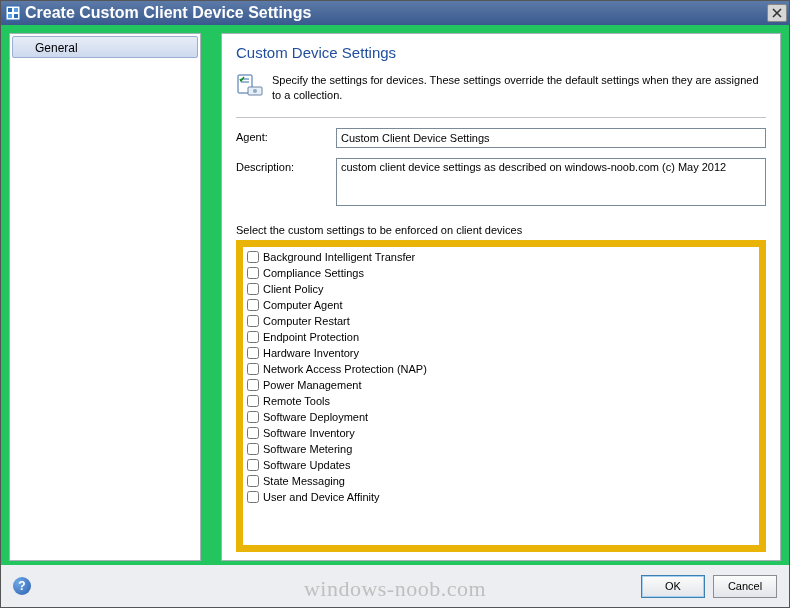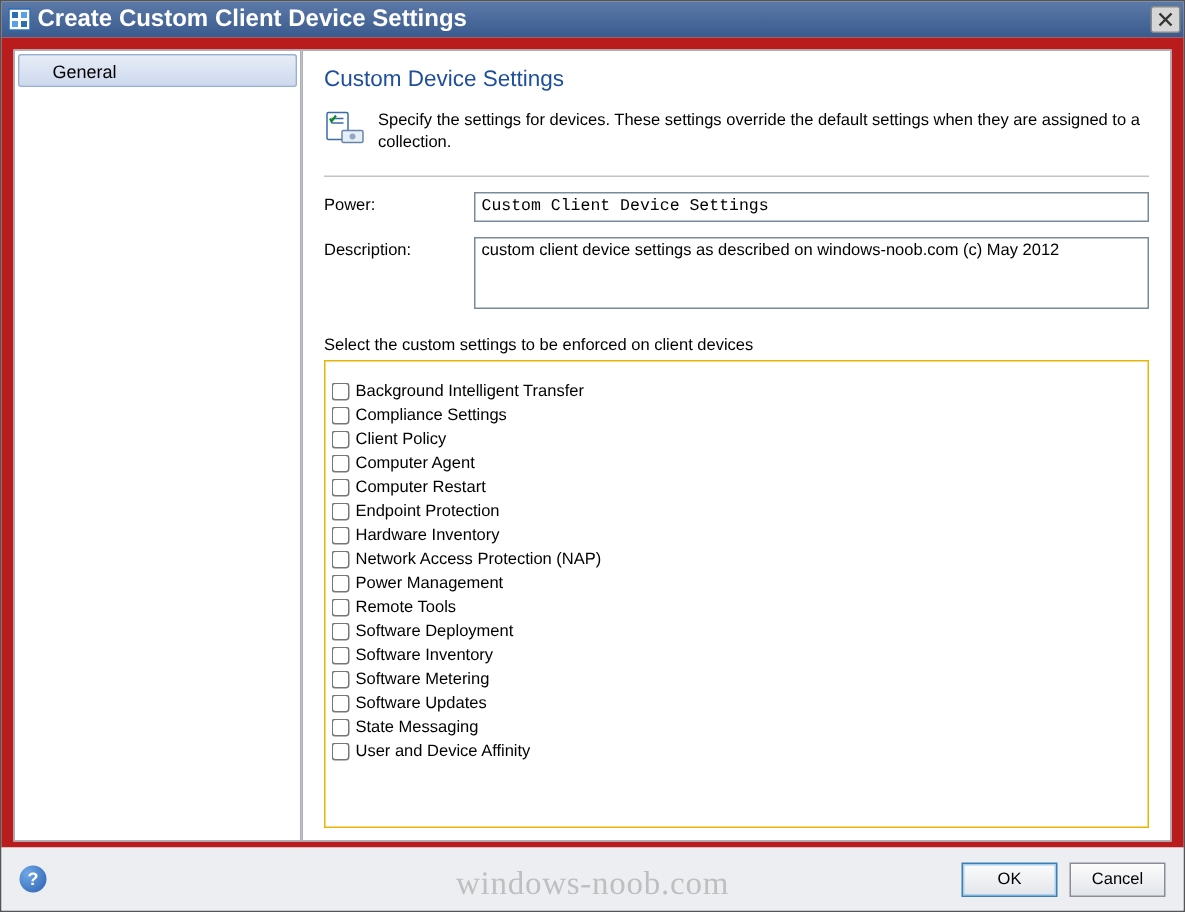--- a/index.html
+++ b/index.html
@@ -51,22 +51,22 @@
       font-family: Arial, sans-serif;
       font-size: 11px;
       font-weight: bold;
       color: #333;
       cursor: pointer;
     }
     .body-area {
       flex: 1;
       display: flex;
       padding: 8px 8px 4px 8px;
-      gap: 0;
-      background: #b91c1c;
+      gap: 20px;
+      background: #22c55e;
     }
     .sidebar {
       width: 192px;
       background: #fff;
       border: 1px solid #a8b0b8;
       display: flex;
       flex-direction: column;
     }
     .sidebar-item {
       height: 22px;
@@ -125,21 +125,21 @@
     .form-label {
       width: 100px;
       font-size: 11px;
       padding-top: 3px;
     }
     .text-input {
       flex: 1;
       height: 20px;
       border: 1px solid #7a8a99;
       padding: 1px 4px;
-      font-family: Liberation Mono, monospace;
+      font-family: Liberation Sans, sans-serif;
       font-size: 11px;
       background: #fff;
     }
     .desc-wrapper {
       flex: 1;
       position: relative;
       display: flex;
     }
     .textarea {
       flex: 1;
@@ -152,24 +152,24 @@
       overflow-y: scroll;
       background: #fff;
     }
     .select-label {
       font-size: 11px;
       margin-top: 8px;
       margin-bottom: 4px;
     }
     .checklist {
       flex: 1;
-      border: 1px solid #eab308;
+      border: 7px solid #eab308;
       background: #fff;
       overflow-y: auto;
-      padding: 12px 0;
+      padding: 2px 0;
     }
     .check-item {
       display: flex;
       align-items: center;
       height: 16px;
       padding-left: 4px;
       font-size: 11px;
       gap: 4px;
       cursor: pointer;
     }
@@ -270,21 +270,21 @@
             <rect x="12" y="14" width="14" height="8" rx="1" fill="#e6eef7" stroke="#6a84a6"></rect>
             <circle cx="19" cy="18" r="2" fill="#8fa8c4"></circle>
           </svg>
         </span>
         <div class="intro-text">Specify the settings for devices. These settings override the default settings when they are assigned to a collection.</div>
       </div>
 
       <hr class="hr">
 
       <div class="form-row">
-        <div class="form-label">Power:</div>
+        <div class="form-label">Agent:</div>
         <input type="text" class="text-input" value="Custom Client Device Settings" style="">
       </div>
 
       <div class="form-row">
         <div class="form-label">Description:</div>
         <div class="desc-wrapper">
           <textarea class="textarea" style="">custom client device settings as described on windows-noob.com (c) May 2012</textarea>
         </div>
       </div>
 

